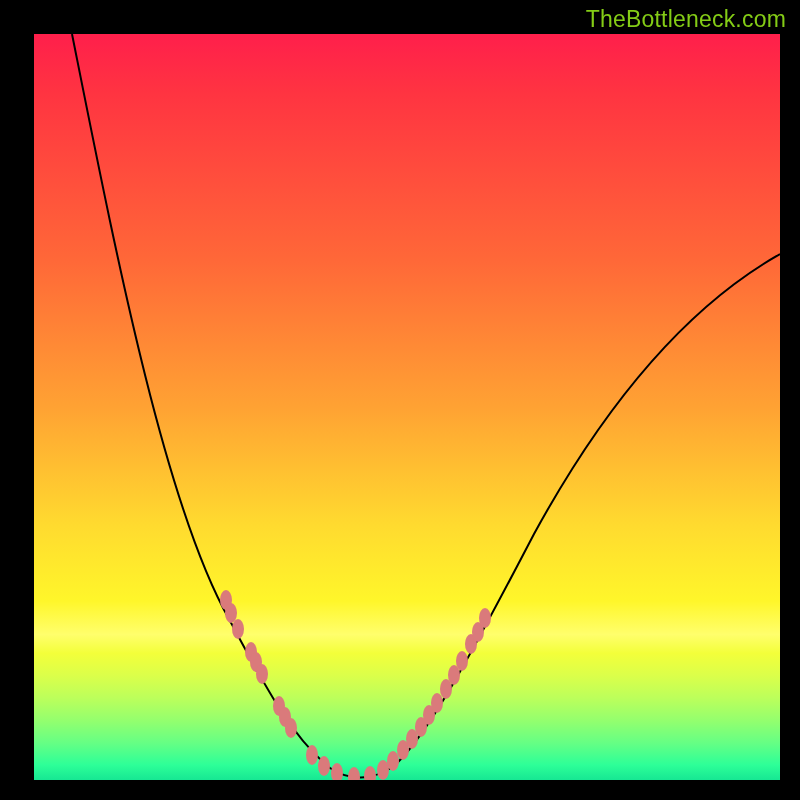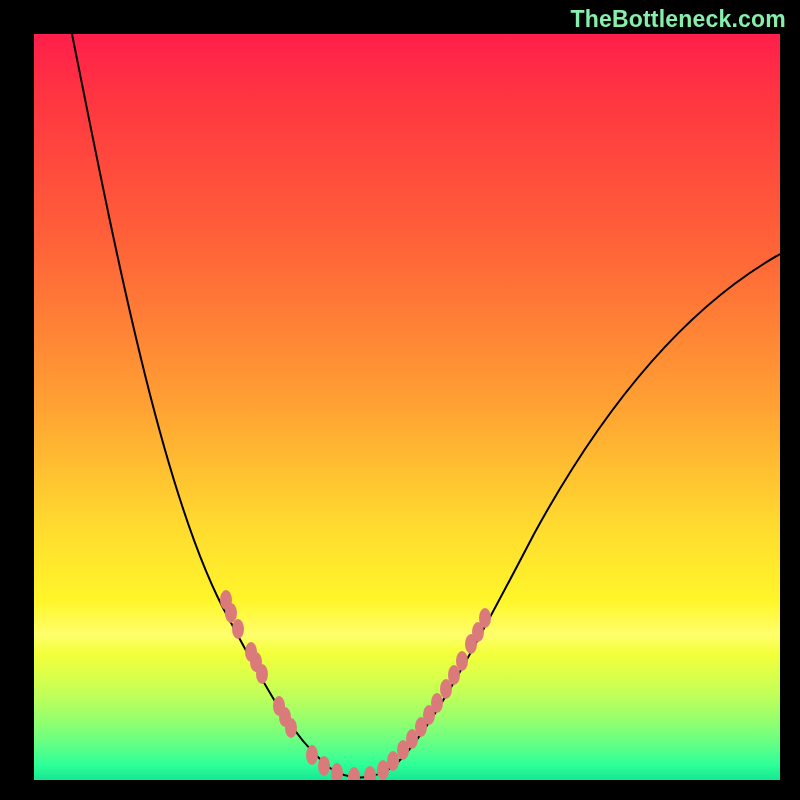--- a/index.html
+++ b/index.html
@@ -39,23 +39,23 @@
       #94ff6e 92%,
       #66ff84 95%,
       #2dff98 98%,
       #16e793 100%
     );
   }
   .watermark {
     position: absolute;
     top: 6px;
     right: 14px;
-    color: #86efac;
+    color: #84cc16;
     font-size: 23px;
-    font-weight: 700;
+    font-weight: 400;
     letter-spacing: 0.2px;
   }
   svg.curve {
     position: absolute;
     left: 0;
     top: 0;
     width: 746px;
     height: 746px;
   }
   .marker {

